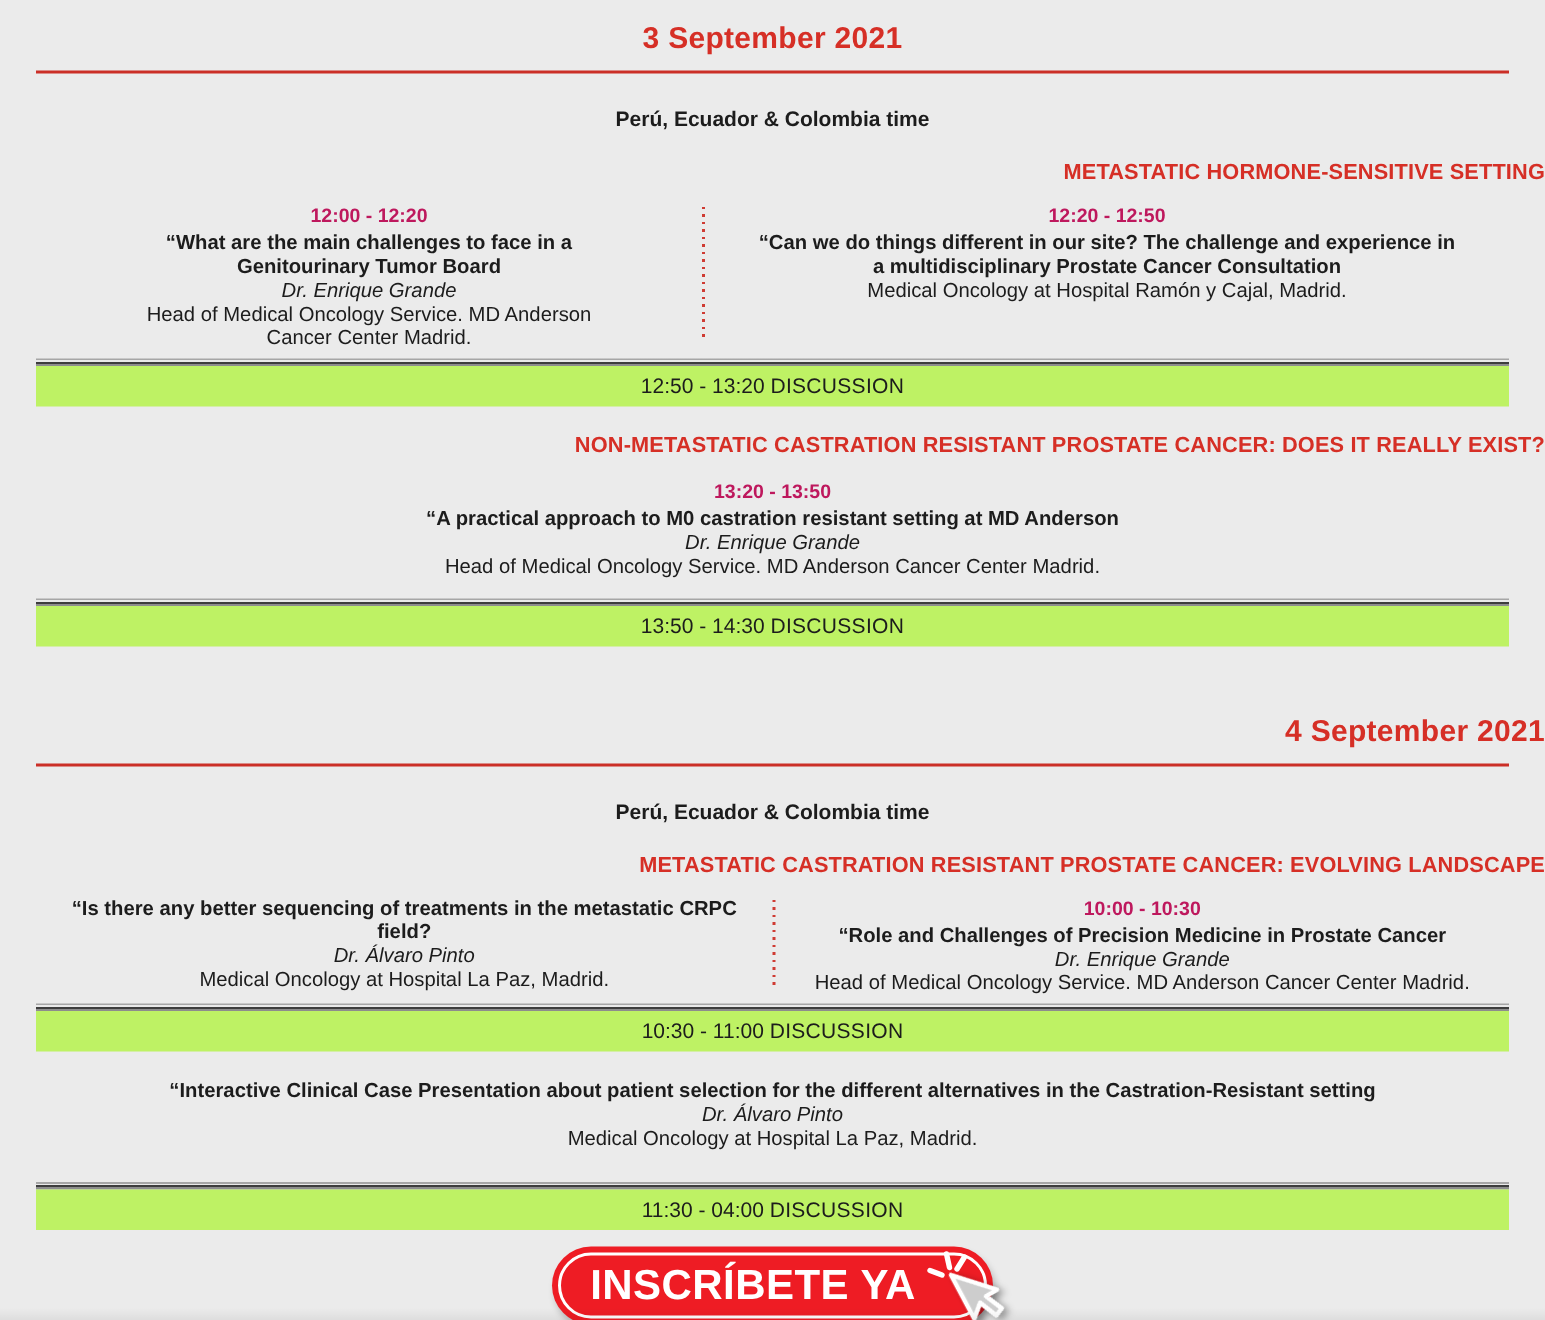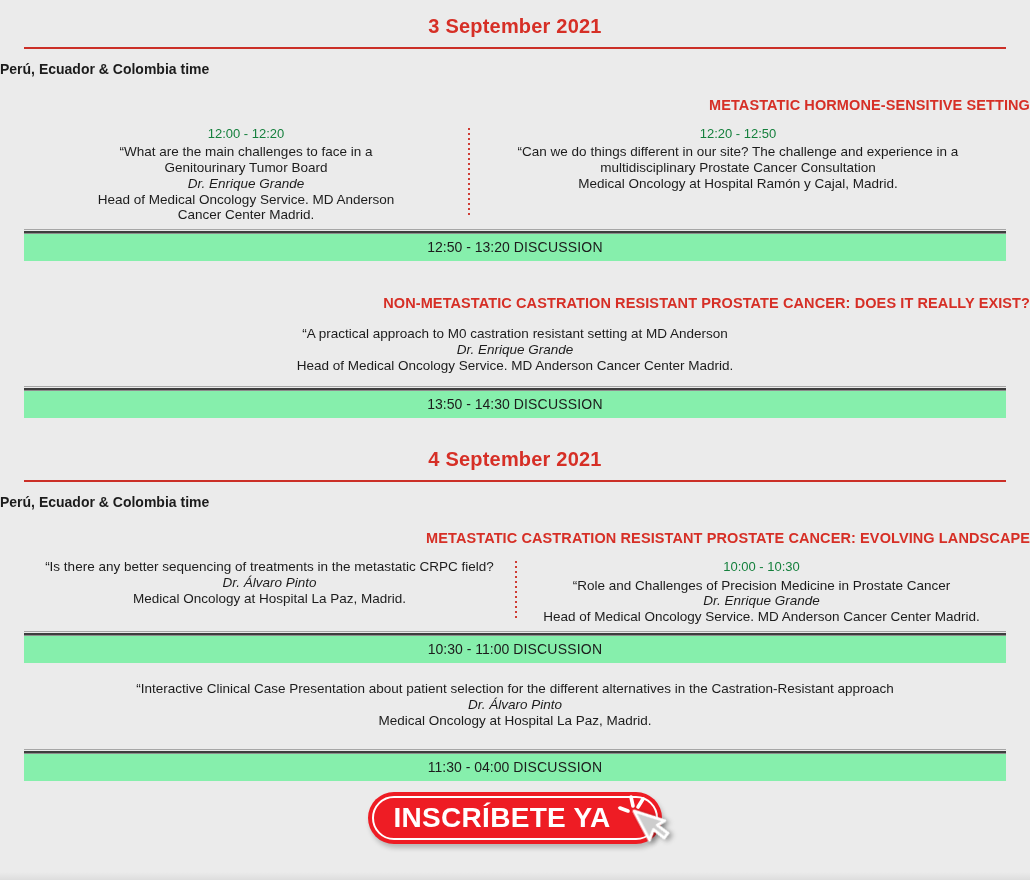--- a/index.html
+++ b/index.html
@@ -20,21 +20,22 @@
     font-weight:bold;
     letter-spacing:0.2px;
   }
   .redline{
     border:none;
     border-top:2px solid #cb2f27;
     margin:9px 24px 0 24px;
     height:0;
   }
   .tz{
-    margin-top:12px;
+    margin-top:22px;
+    text-align:center;
     font-size:14px;
     font-weight:bold;
   }
   .sec-h{
     margin-top:20px;
     text-align:right;
     color:#d62f26;
     font-size:14.5px;
     font-weight:bold;
     letter-spacing:0.1px;
@@ -56,55 +57,55 @@
   .d2-left{flex:0 0 491px;}
   .d2-right{flex:1 1 auto;}
   .col-divider{
     flex:0 0 2px;
     width:2px;
     margin:2px 0 6px 0;
     background-image:repeating-linear-gradient(to bottom,#cf3b33 0 1.6px,rgba(0,0,0,0) 1.6px 5px);
   }
 
   .time{
-    color:#15803d;
-    font-weight:normal;
+    color:#be185d;
+    font-weight:bold;
     font-size:13px;
     margin-bottom:3px;
   }
-  .s-title{font-weight:normal;}
+  .s-title{font-weight:bold;}
   .speaker{font-style:italic;}
   .affil{}
 
   .session-single{
     margin:15px 24px 0 24px;
     text-align:center;
     font-size:13.5px;
     line-height:1.17;
   }
 
   .disc{
     margin:6px 24px 0 24px;
   }
   .disc-border{
     height:5px;
     background:linear-gradient(to bottom,#a6a6a6 0 20%,#e9e9e9 20% 42%,#3d3d3d 42% 72%,#8d8d8d 72% 100%);
   }
   .disc-bar{
-    background:#86efac;
+    background:#bef264;
     text-align:center;
     font-size:14px;
     padding:5px 0 6px 0;
   }
   .disc-label{letter-spacing:0.2px;}
 
-  .mt-day2{margin-top:30px;}
+  .mt-day2{margin-top:46px;text-align:right;}
   .mt-bar1{margin-top:6px;}
   .mt-bar2{margin-top:13px;}
-  .mt-h2{margin-top:34px;}
+  .mt-h2{margin-top:18px;}
 
   .cta{
     position:relative;
     width:294px;
     height:52px;
     margin:11px auto 0 auto;
   }
   .register-btn{
     display:block;
     width:294px;height:52px;
@@ -185,20 +186,21 @@
       <div class="disc-border"></div>
       <div class="disc-bar">
         <span>12:50 - 13:20</span>
         <span class="disc-label">DISCUSSION</span>
       </div>
     </div>
 
     <div class="sec-h mt-h2">NON-METASTATIC CASTRATION RESISTANT PROSTATE CANCER: DOES IT REALLY EXIST?</div>
 
     <div class="session-single">
+      <div class="time">13:20 - 13:50</div>
       <div class="s-title">“A practical approach to M0 castration resistant setting at MD Anderson</div>
       <div class="speaker">Dr. Enrique Grande</div>
       <div class="affil">Head of Medical Oncology Service. MD Anderson Cancer Center Madrid.</div>
     </div>
 
     <div class="disc mt-bar2">
       <div class="disc-border"></div>
       <div class="disc-bar">
         <span>13:50 - 14:30</span>
         <span class="disc-label">DISCUSSION</span>
@@ -233,21 +235,21 @@
 
     <div class="disc mt-bar1">
       <div class="disc-border"></div>
       <div class="disc-bar">
         <span>10:30 - 11:00</span>
         <span class="disc-label">DISCUSSION</span>
       </div>
     </div>
 
     <div class="session-single" style="margin-top:18px;">
-      <div class="s-title">“Interactive Clinical Case Presentation about patient selection for the different alternatives in the Castration-Resistant approach</div>
+      <div class="s-title">“Interactive Clinical Case Presentation about patient selection for the different alternatives in the Castration-Resistant setting</div>
       <div class="speaker">Dr. Álvaro Pinto</div>
       <div class="affil">Medical Oncology at Hospital La Paz, Madrid.</div>
     </div>
 
     <div class="disc" style="margin-top:21px;">
       <div class="disc-border"></div>
       <div class="disc-bar">
         <span>11:30 - 04:00</span>
         <span class="disc-label">DISCUSSION</span>
       </div>

